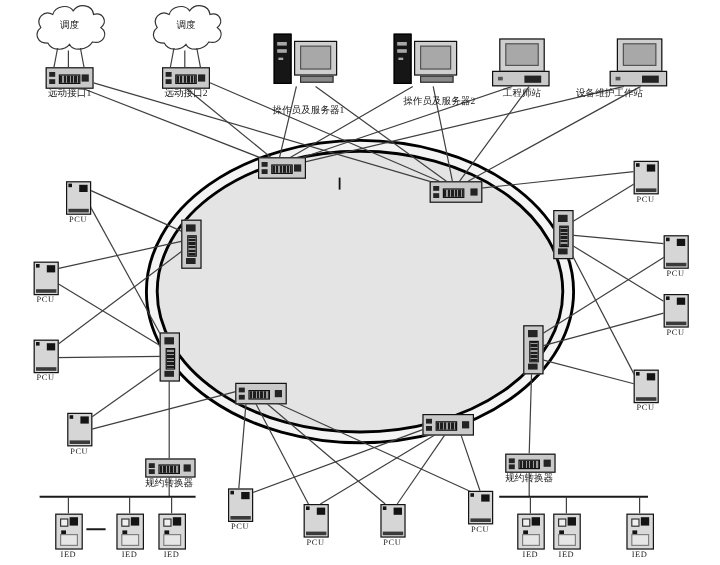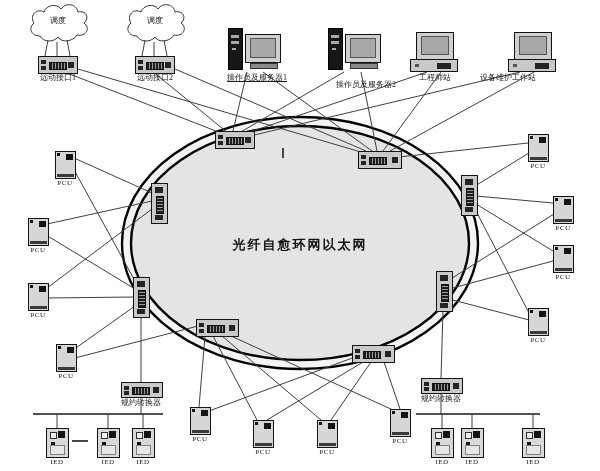--- a/index.html
+++ b/index.html
@@ -142,21 +142,20 @@
     <g stroke="#3f3f3f" stroke-width="1">
       <line x1="57" y1="414" x2="57" y2="428"></line>
         <line x1="108" y1="414" x2="108" y2="428"></line>
         <line x1="143" y1="414" x2="143" y2="428"></line>
       <line x1="442" y1="414" x2="442" y2="428"></line>
         <line x1="472" y1="414" x2="472" y2="428"></line>
         <line x1="533" y1="414" x2="533" y2="428"></line>
     </g>
   </svg>
 
-  <div class="ringlbl">光纤自愈环网以太网</div>
 
   <div class="lbl" style="left:38px;top:16px;width:40px;">调度</div>
   <div class="lbl" style="left:135px;top:16px;width:40px;">调度</div>
 
   <div class="dev swh" style="left:38px;top:56px;">
     <div class="s1"></div>
       <div class="s2"></div>
       <div class="s3"></div>
       <div class="s4"></div>
   </div>
@@ -173,21 +172,21 @@
     <div class="tw">
         <div class="t1"></div>
         <div class="t2"></div>
         <div class="t3"></div>
       </div>
     <div class="cr">
         <div class="sc"></div>
       </div>
     <div class="bs"></div>
   </div>
-  <div class="lbl" style="left:218px;top:73px;width:78px;text-decoration:underline;">操作员及服务器1</div>
+  <div class="lbl" style="left:218px;top:87px;width:78px;">操作员及服务器1</div>
   <div class="dev towerpc" style="left:328px;top:26px;">
     <div class="tw">
         <div class="t1"></div>
         <div class="t2"></div>
         <div class="t3"></div>
       </div>
     <div class="cr">
         <div class="sc"></div>
       </div>
     <div class="bs"></div>

